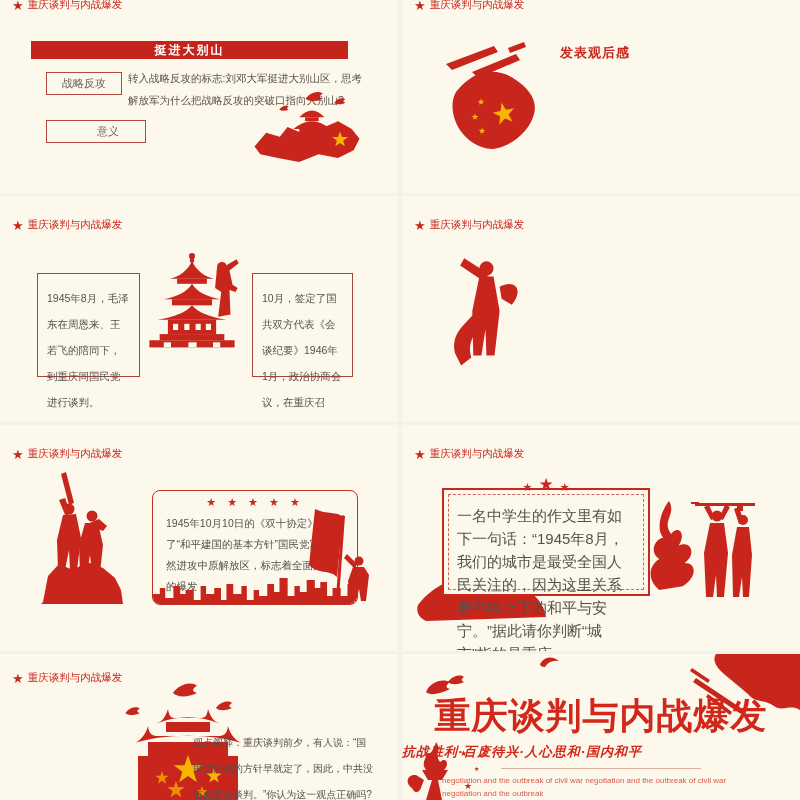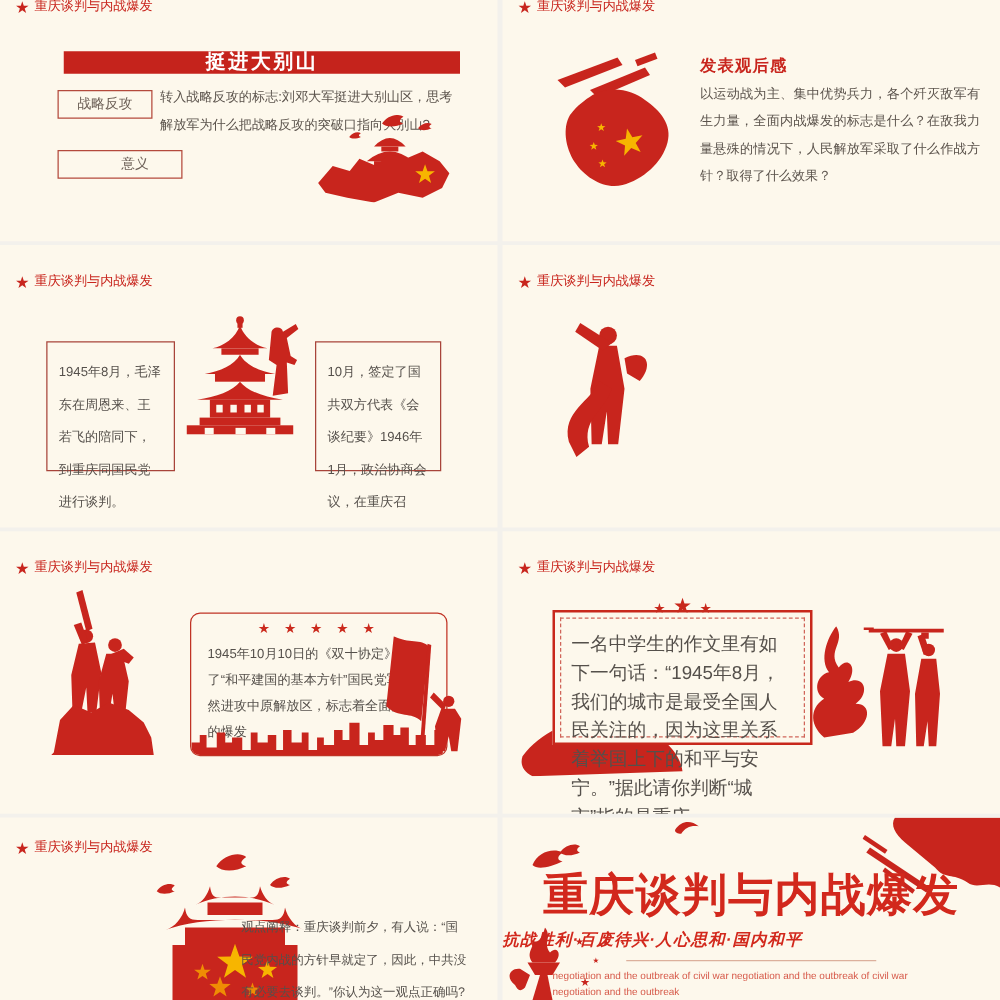--- a/index.html
+++ b/index.html
@@ -29,22 +29,22 @@
   #s1 .hdr,#s2 .hdr{top:-2px;}
   #s7 .hdr{top:17px;}
 
   .abs{position:absolute;}
   .btxt{color:#5b534c;font-size:10.5px;line-height:22px;}
   svg{display:block;}
   .red{fill:#c8251d;}
 
   
   .banner{
-    position:absolute;left:51px;top:41px;width:317px;height:18px;
-    background:#c5231c;color:#fff;font-size:16px;font-weight:bold;
+    position:absolute;left:31px;top:41px;width:317px;height:18px;
+    background:#c5231c;color:#fff;font-size:12px;font-weight:bold;
     text-align:center;line-height:18px;letter-spacing:2px;
   }
   .kbox{
     position:absolute;width:74px;height:21px;border:1px solid #b44a3c;
     color:#6b5e55;font-size:11px;text-align:center;line-height:21px;
   }
 
   
   .s2-title{position:absolute;left:158px;top:44px;color:#c8251d;font-size:13px;font-weight:bold;letter-spacing:1px;}
   .s2-body{position:absolute;left:158px;top:64px;width:224px;text-align:justify;}
@@ -135,21 +135,20 @@
       <path class="red" d="M2,26 L50,8 L54,14 L8,32 Z"></path>
       <path class="red" d="M28,34 L72,16 L76,22 L34,40 Z"></path>
       <path class="red" d="M64,10 L80,4 L82,9 L66,15 Z"></path>
       <path class="red" d="M30,38 C45,30 62,34 72,42 C84,50 94,62 90,76 C86,92 70,106 54,110 C40,114 24,104 16,92 C8,80 6,64 12,54 C18,46 24,42 30,38 Z"></path>
       <polygon fill="#f7b500" points="0,-10 2.35,-3.24 9.51,-3.09 3.8,1.24 5.88,8.09 0,4 -5.88,8.09 -3.8,1.24 -9.51,-3.09 -2.35,-3.24" transform="translate(60,76) scale(1.15) rotate(-12)"></polygon>
       <polygon fill="#f7b500" points="0,-10 2.35,-3.24 9.51,-3.09 3.8,1.24 5.88,8.09 0,4 -5.88,8.09 -3.8,1.24 -9.51,-3.09 -2.35,-3.24" transform="translate(37,64) scale(0.35)"></polygon>
       <polygon fill="#f7b500" points="0,-10 2.35,-3.24 9.51,-3.09 3.8,1.24 5.88,8.09 0,4 -5.88,8.09 -3.8,1.24 -9.51,-3.09 -2.35,-3.24" transform="translate(31,79) scale(0.35)"></polygon>
       <polygon fill="#f7b500" points="0,-10 2.35,-3.24 9.51,-3.09 3.8,1.24 5.88,8.09 0,4 -5.88,8.09 -3.8,1.24 -9.51,-3.09 -2.35,-3.24" transform="translate(38,93) scale(0.35)"></polygon>
     </svg>
     <div class="s2-title">发表观后感</div>
-    <div class="s2-body btxt">以运动战为主、集中优势兵力，各个歼灭敌军有生力量，全面内战爆发的标志是什么？在敌我力量悬殊的情况下，人民解放军采取了什么作战方针？取得了什么效果？</div>
   </div>
 
   <div class="slide" id="s3">
     <div class="hdr">
       <span class="star">★</span>
       <span>重庆谈判与内战爆发</span>
     </div>
     <div class="obox" style="left:37px;top:77px;width:103px;height:104px;">1945年8月，毛泽东在周恩来、王若飞的陪同下，到重庆同国民党进行谈判。</div>
     <svg class="abs" style="left:143px;top:56px;" width="98" height="118" viewBox="0 0 95 115">
       <path class="red" d="M72,14 c0,-5 8,-6 9,-1 l10,-6 2,4 -9,7 3,14 5,3 -2,4 -6,-2 1,24 -12,2 3,-24 -6,-4 z"></path>

